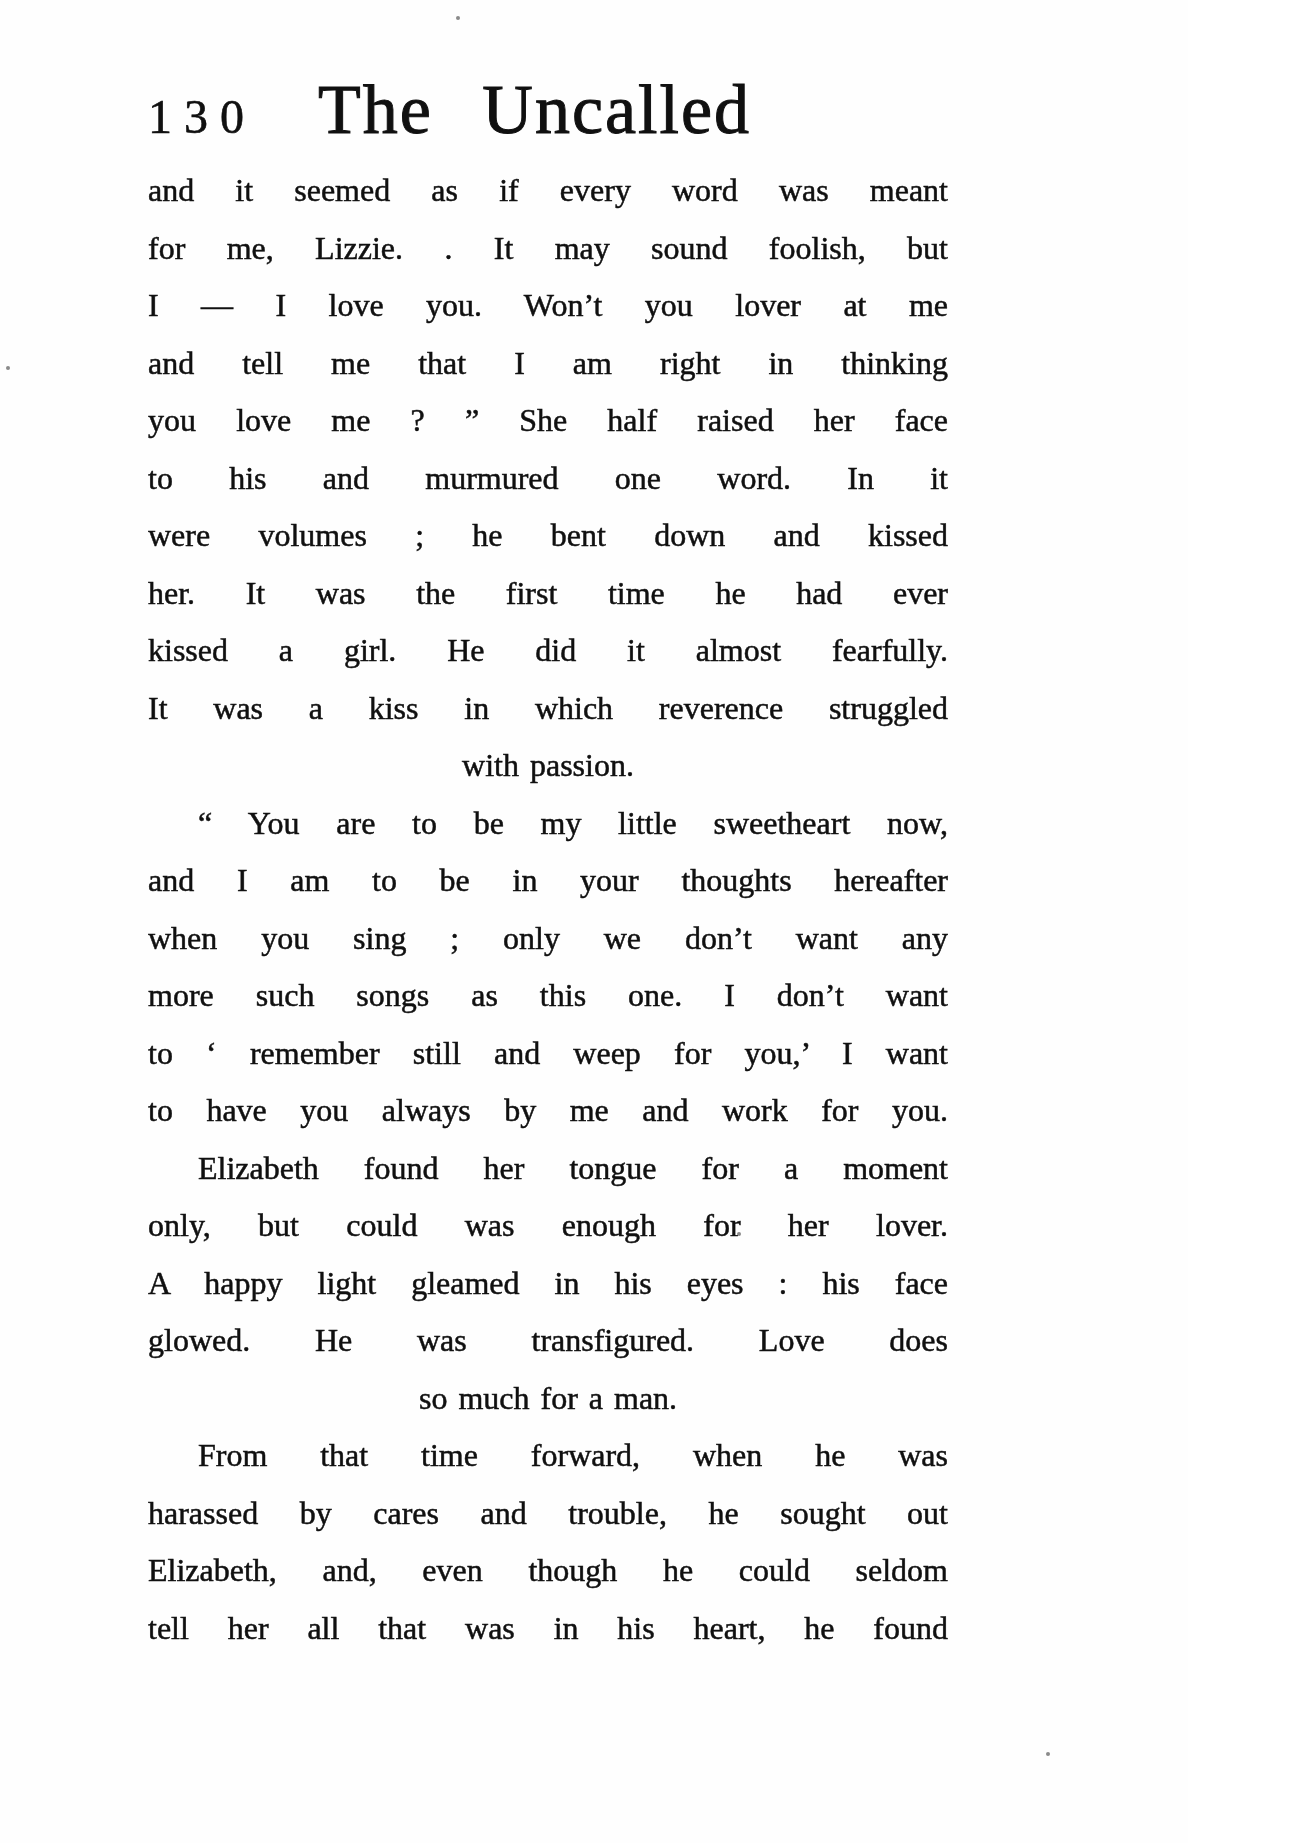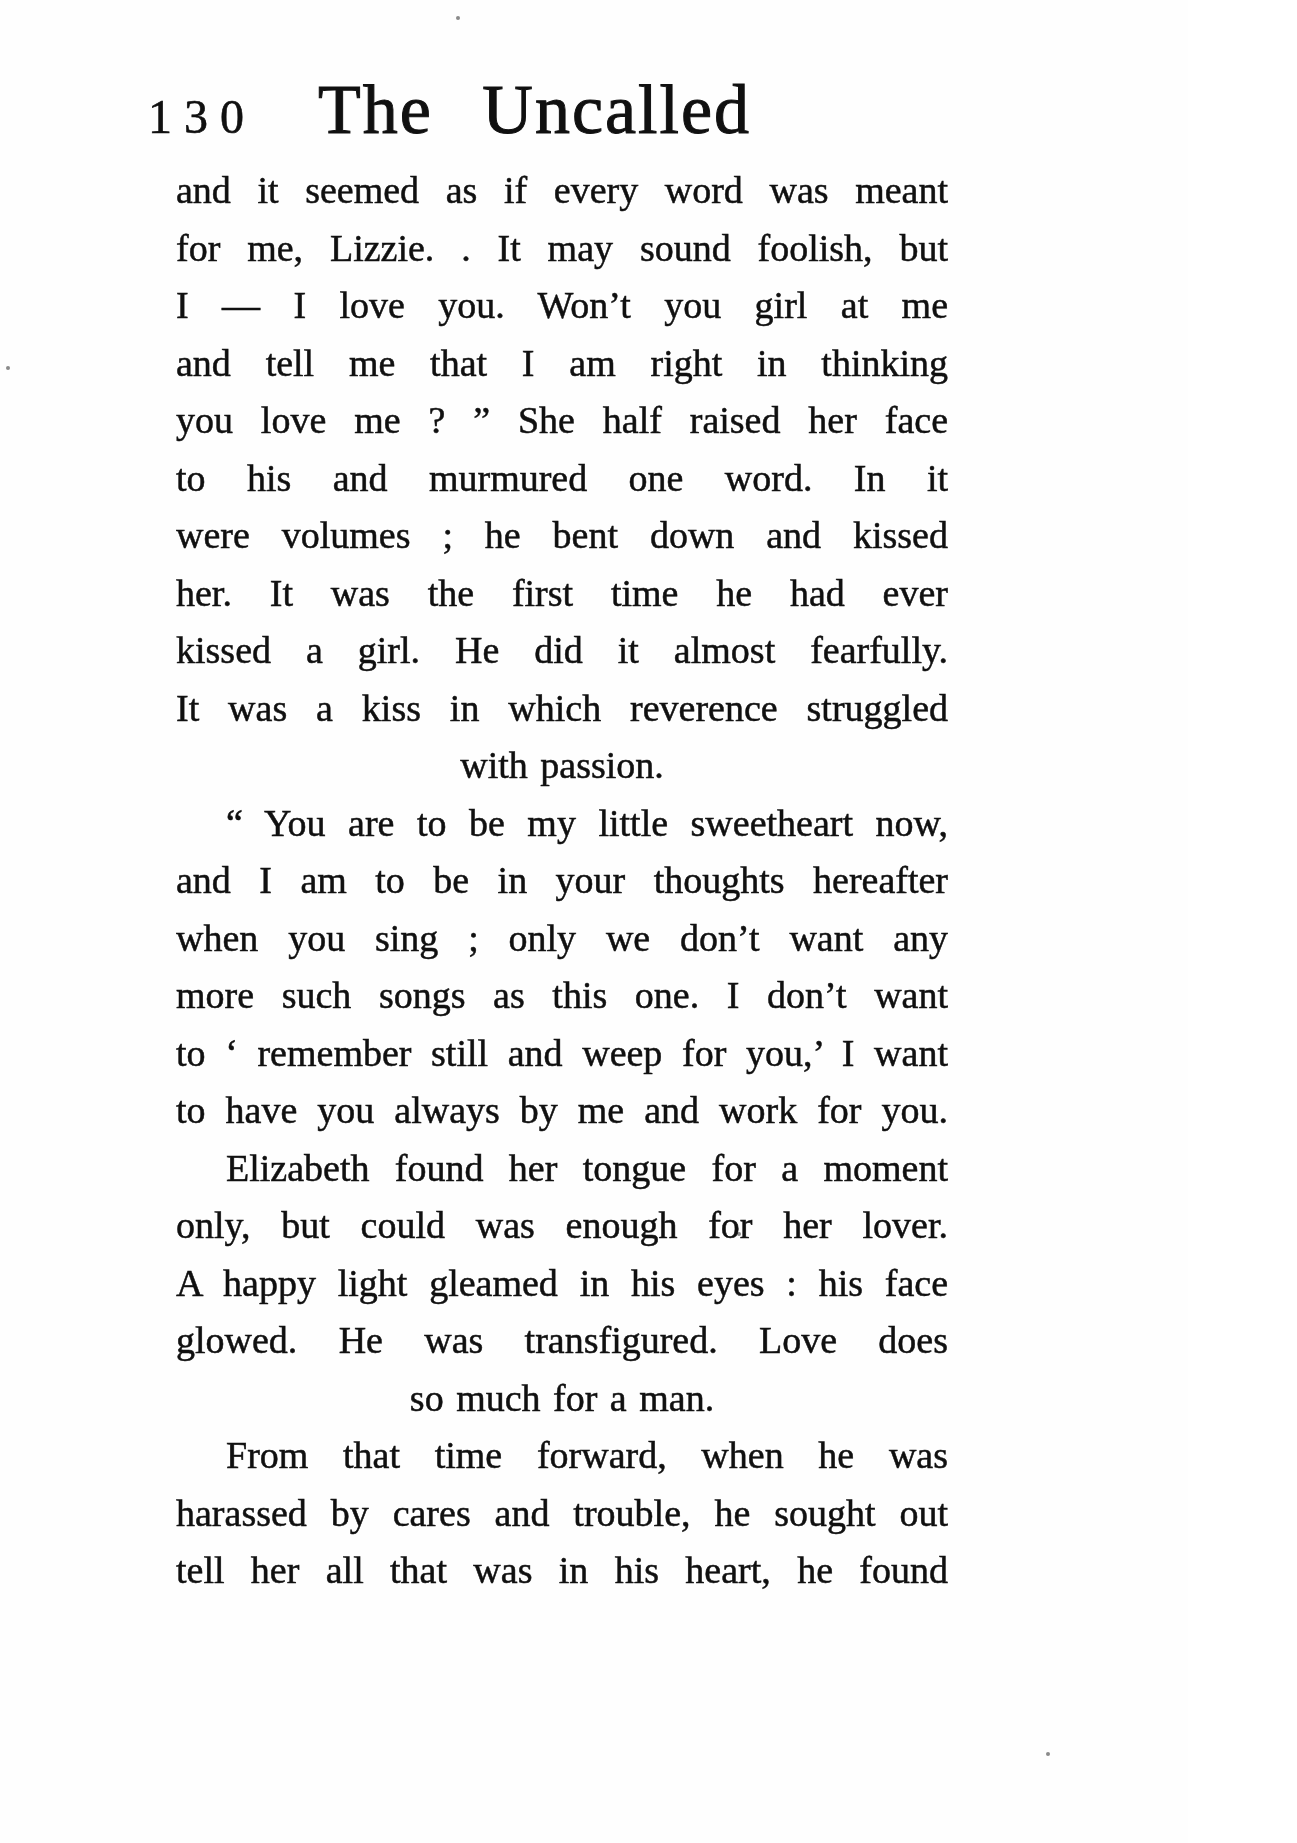--- a/index.html
+++ b/index.html
@@ -39,26 +39,25 @@
     text-align: center;
     -webkit-text-stroke: 1px #101010;
   }
   .page-body {
     position: absolute;
     top: 162px;
     left: 148px;
     width: 800px;
   }
   .line {
-    font-size: 38px;
+    font-size: 32px;
     line-height: 57.5px;
     height: 57.5px;
     overflow: hidden;
     word-spacing: 3px;
-    margin-left: 28px;
     -webkit-text-stroke: 0.5px #101010;
   }
   .line.j {
     text-align: justify;
     text-align-last: justify;
   }
   .line.last {
     text-align: center;
   }
   .line.indent {
@@ -86,21 +85,21 @@
   <div class="speckle sp4"></div>
 
   <header class="page-header">
     <span class="page-number">130</span>
     <h1 class="book-title">The Uncalled</h1>
   </header>
 
   <main class="page-body">
     <div class="line j">and it seemed as if every word was meant</div>
     <div class="line j">for me, Lizzie. . It may sound foolish, but</div>
-    <div class="line j">I — I love you.  Won’t you girl at me</div>
+    <div class="line j">I — I love you.  Won’t you lover at me</div>
     <div class="line j">and tell me that I am right in thinking</div>
     <div class="line j">you love me ? ”  She half raised her face</div>
     <div class="line j">to his and murmured one word.  In it</div>
     <div class="line j">were volumes ; he bent down and kissed</div>
     <div class="line j">her.  It was the first time he had ever</div>
     <div class="line j">kissed a girl.  He did it almost fearfully.</div>
     <div class="line j">It was a kiss in which reverence struggled</div>
     <div class="line last">with passion.</div>
     <div class="line j indent">“ You are to be my little sweetheart now,</div>
     <div class="line j">and I am to be in your thoughts hereafter</div>
@@ -108,16 +107,17 @@
     <div class="line j">more such songs as this one.  I don’t want</div>
     <div class="line j">to ‘ remember still and weep for you,’ I want</div>
     <div class="line j">to have you always by me and work for you.</div>
     <div class="line j indent">Elizabeth found her tongue for a moment</div>
     <div class="line j">only, but could was enough for her lover.</div>
     <div class="line j">A happy light gleamed in his eyes : his face</div>
     <div class="line j">glowed.  He was transfigured.  Love does</div>
     <div class="line last">so much for a man.</div>
     <div class="line j indent">From that time forward, when he was</div>
     <div class="line j">harassed by cares and trouble, he sought out</div>
+    <div class="line j">Elizabeth, and, even though he could seldom</div>
     <div class="line j">tell her all that was in his heart, he found</div>
   </main>
 
 </div>
 
 </body></html>

